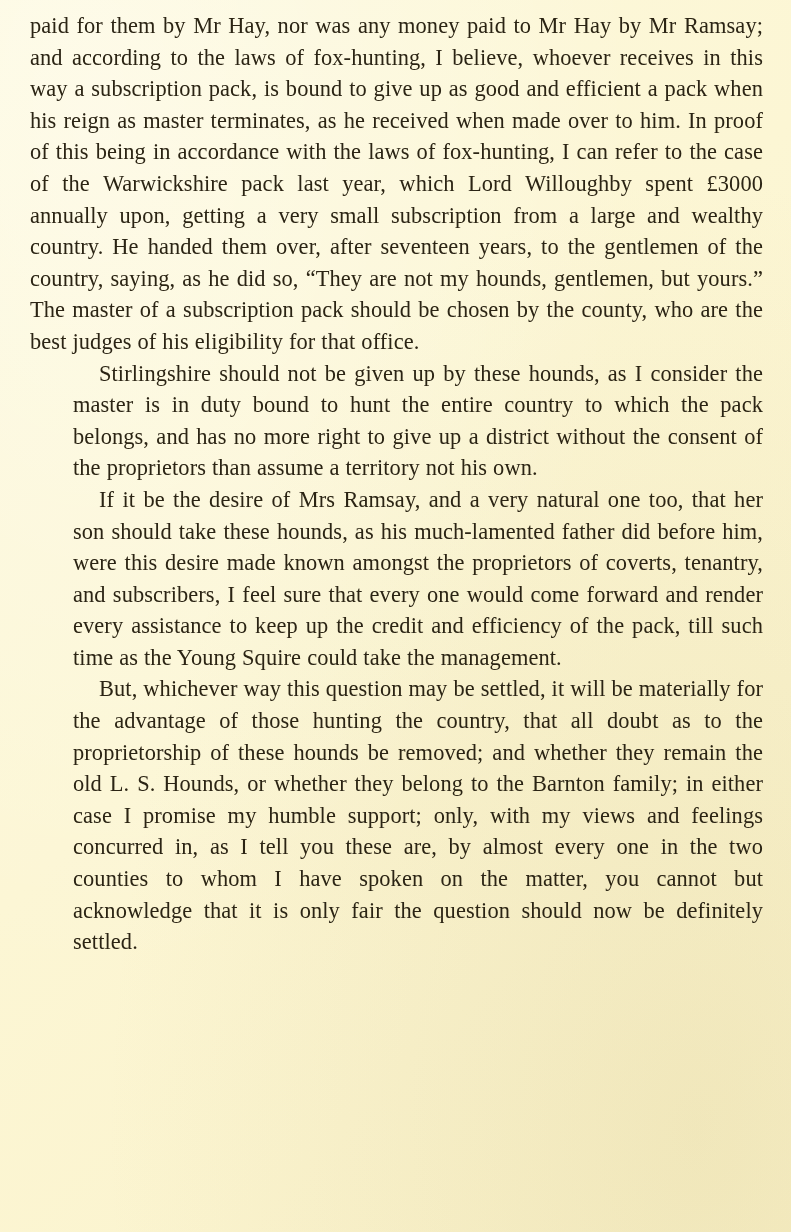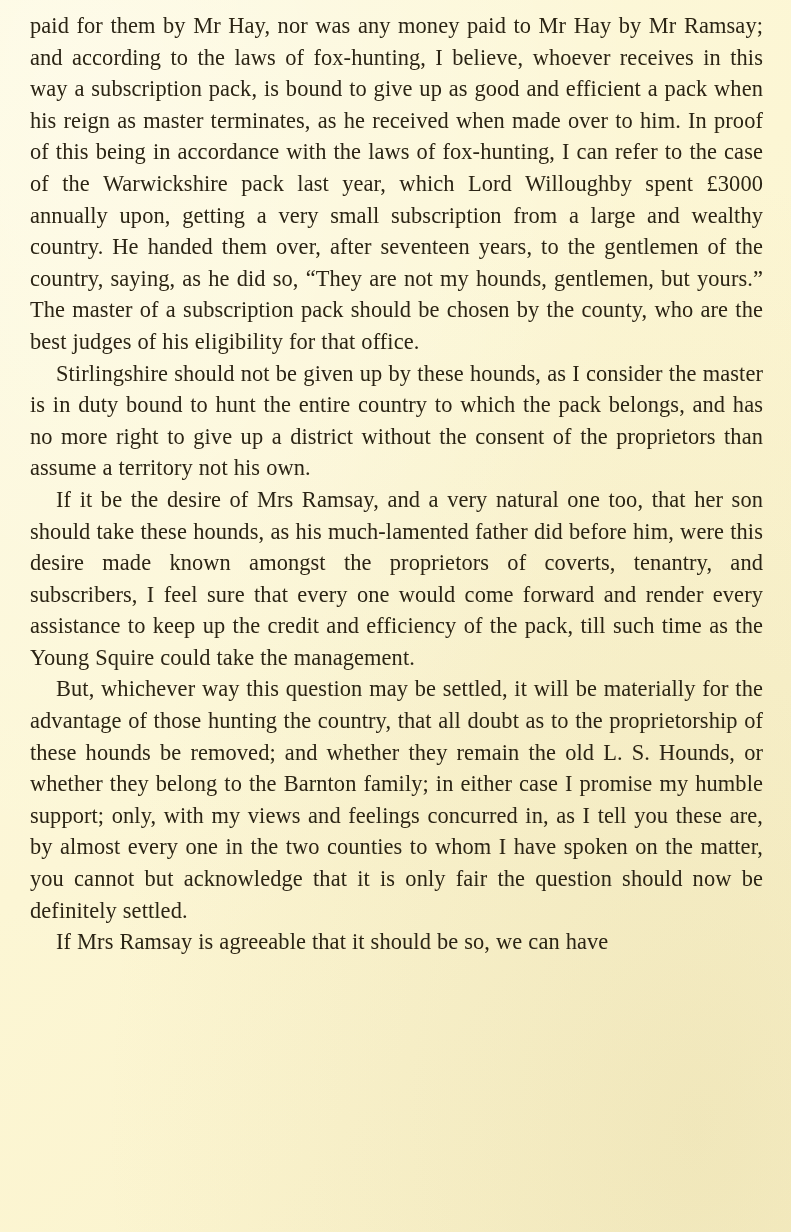--- a/index.html
+++ b/index.html
@@ -40,29 +40,29 @@
     text-align: justify;
     text-justify: inter-word;
     letter-spacing: 0.1px;
     word-spacing: 0.3px;
   }
   .body-text p {
     margin: 0;
   }
   .body-text p.indent {
     text-indent: 26px;
+    margin-left: 43px;
   }
   .body-text p.noindent {
     text-indent: 0;
   }
 </style>
 </head>
 <body>
 
 <div class="page">
   <div class="body-text">
     <p class="noindent">paid for them by Mr Hay, nor was any money paid to Mr Hay by Mr Ramsay; and according to the laws of fox-hunting, I believe, whoever receives in this way a subscription pack, is bound to give up as good and efficient a pack when his reign as master terminates, as he received when made over to him.   In proof of this being in accordance with the laws of fox-hunting, I can refer to the case of the Warwickshire pack last year, which Lord Willoughby spent £3000 annually upon, getting a very small subscription from a large and wealthy country.   He handed them over, after seventeen years, to the gentlemen of the country, saying, as he did so, “They are not my hounds, gentlemen, but yours.”   The master of a subscription pack should be chosen by the county, who are the best judges of his eligibility for that office.</p>
     <p class="indent">Stirlingshire should not be given up by these hounds, as I consider the master is in duty bound to hunt the entire country to which the pack belongs, and has no more right to give up a district without the consent of the proprietors than assume a territory not his own.</p>
     <p class="indent">If it be the desire of Mrs Ramsay, and a very natural one too, that her son should take these hounds, as his much-lamented father did before him, were this desire made known amongst the proprietors of coverts, tenantry, and subscribers, I feel sure that every one would come forward and render every assistance to keep up the credit and efficiency of the pack, till such time as the Young Squire could take the management.</p>
     <p class="indent">But, whichever way this question may be settled, it will be materially for the advantage of those hunting the country, that all doubt as to the proprietorship of these hounds be removed; and whether they remain the old L. S. Hounds, or whether they belong to the Barnton family; in either case I promise my humble support; only, with my views and feelings concurred in, as I tell you these are, by almost every one in the two counties to whom I have spoken on the matter, you cannot but acknowledge that it is only fair the question should now be definitely settled.</p>
-    <p class="indent">If Mrs Ramsay is agreeable that it should be so, we can have</p>
   </div>
 </div>
 
 </body></html>

